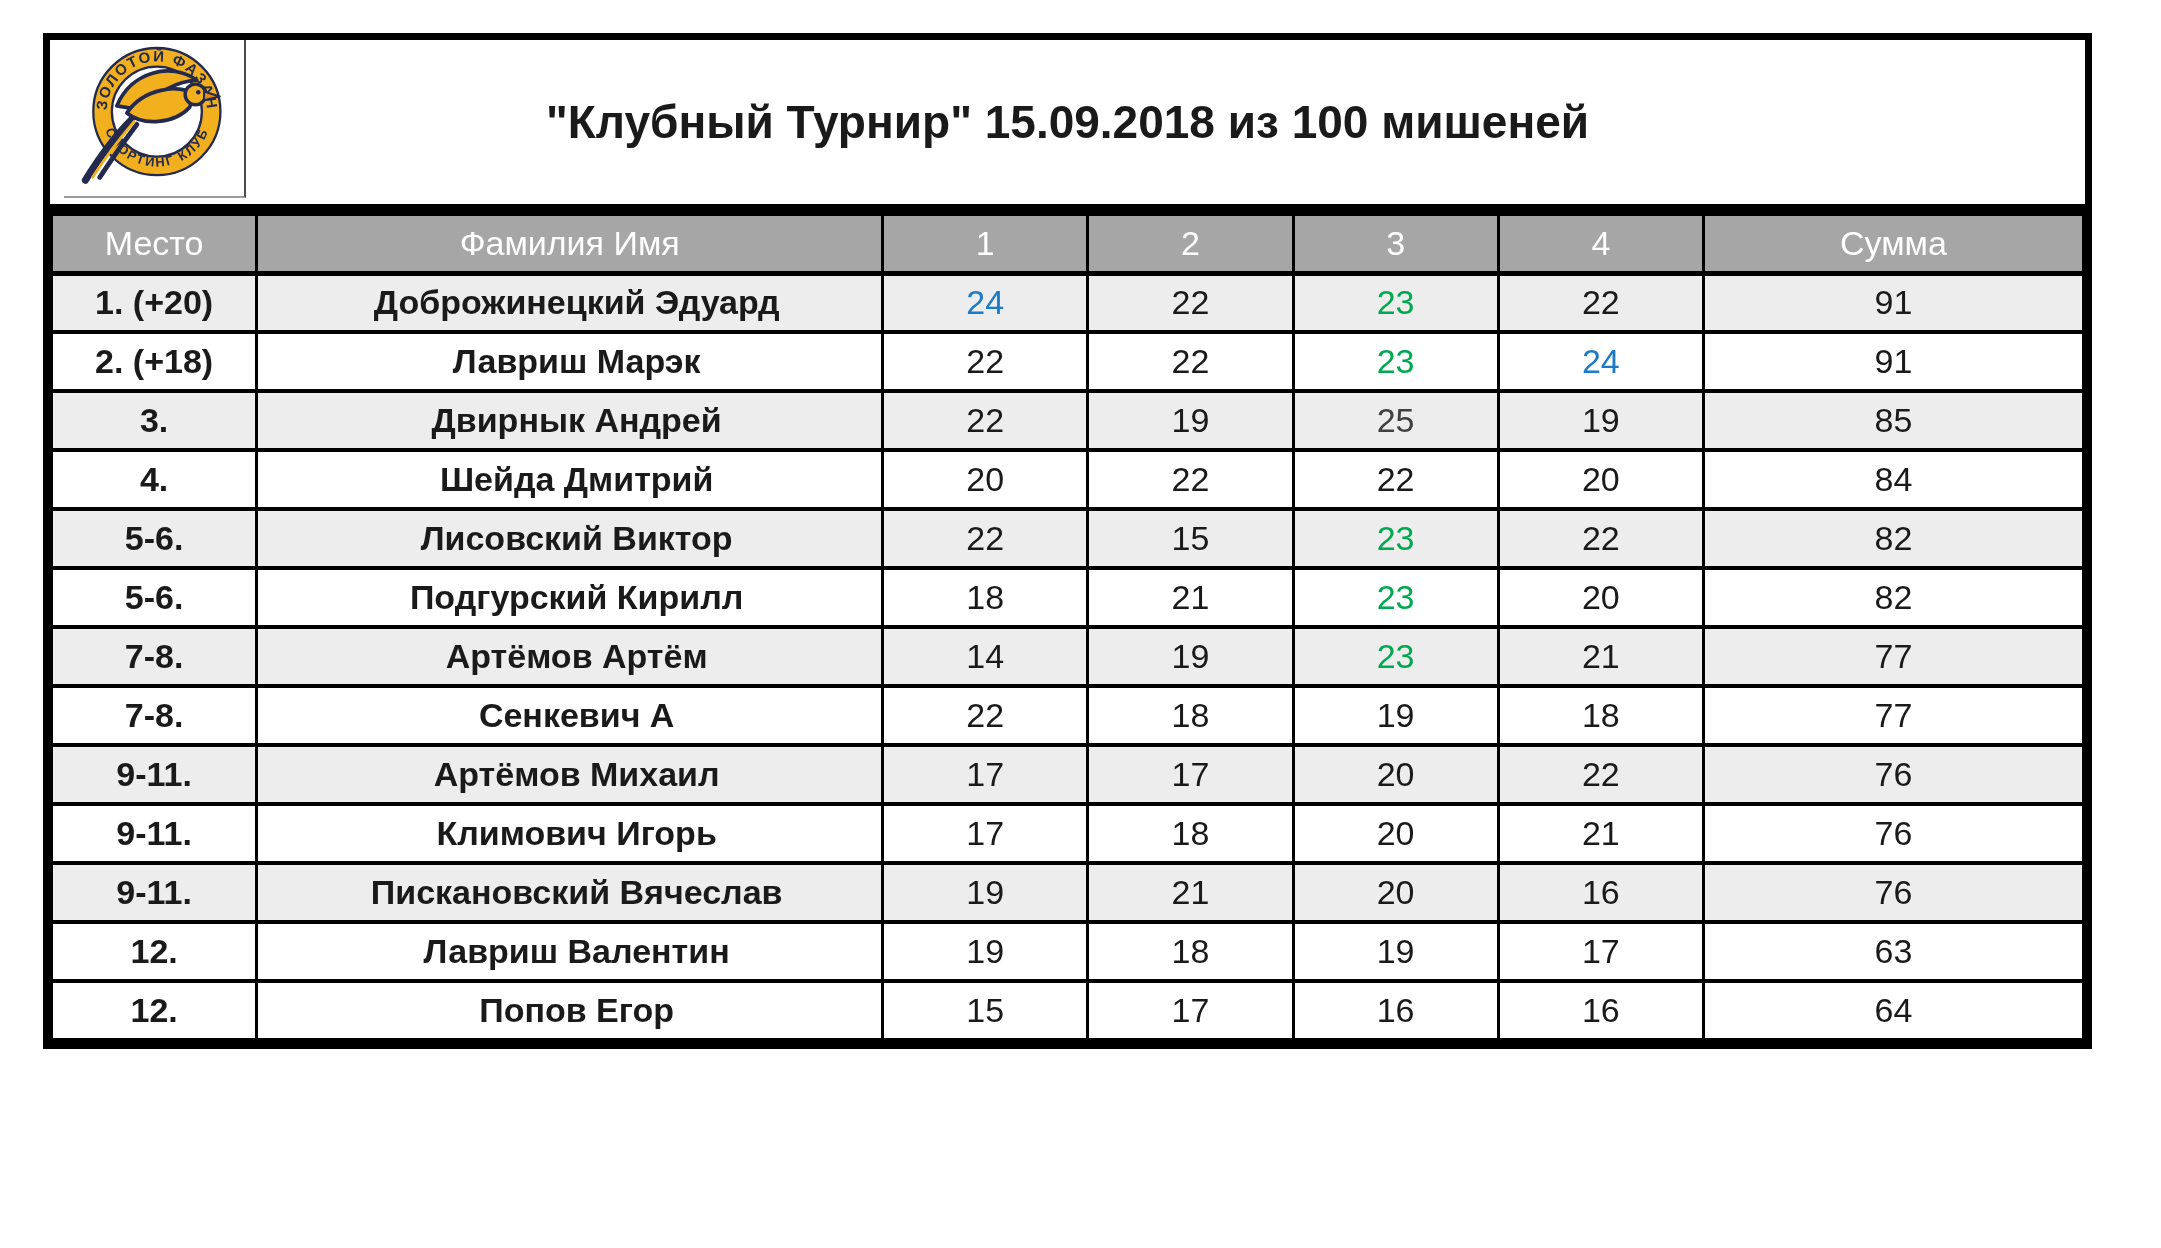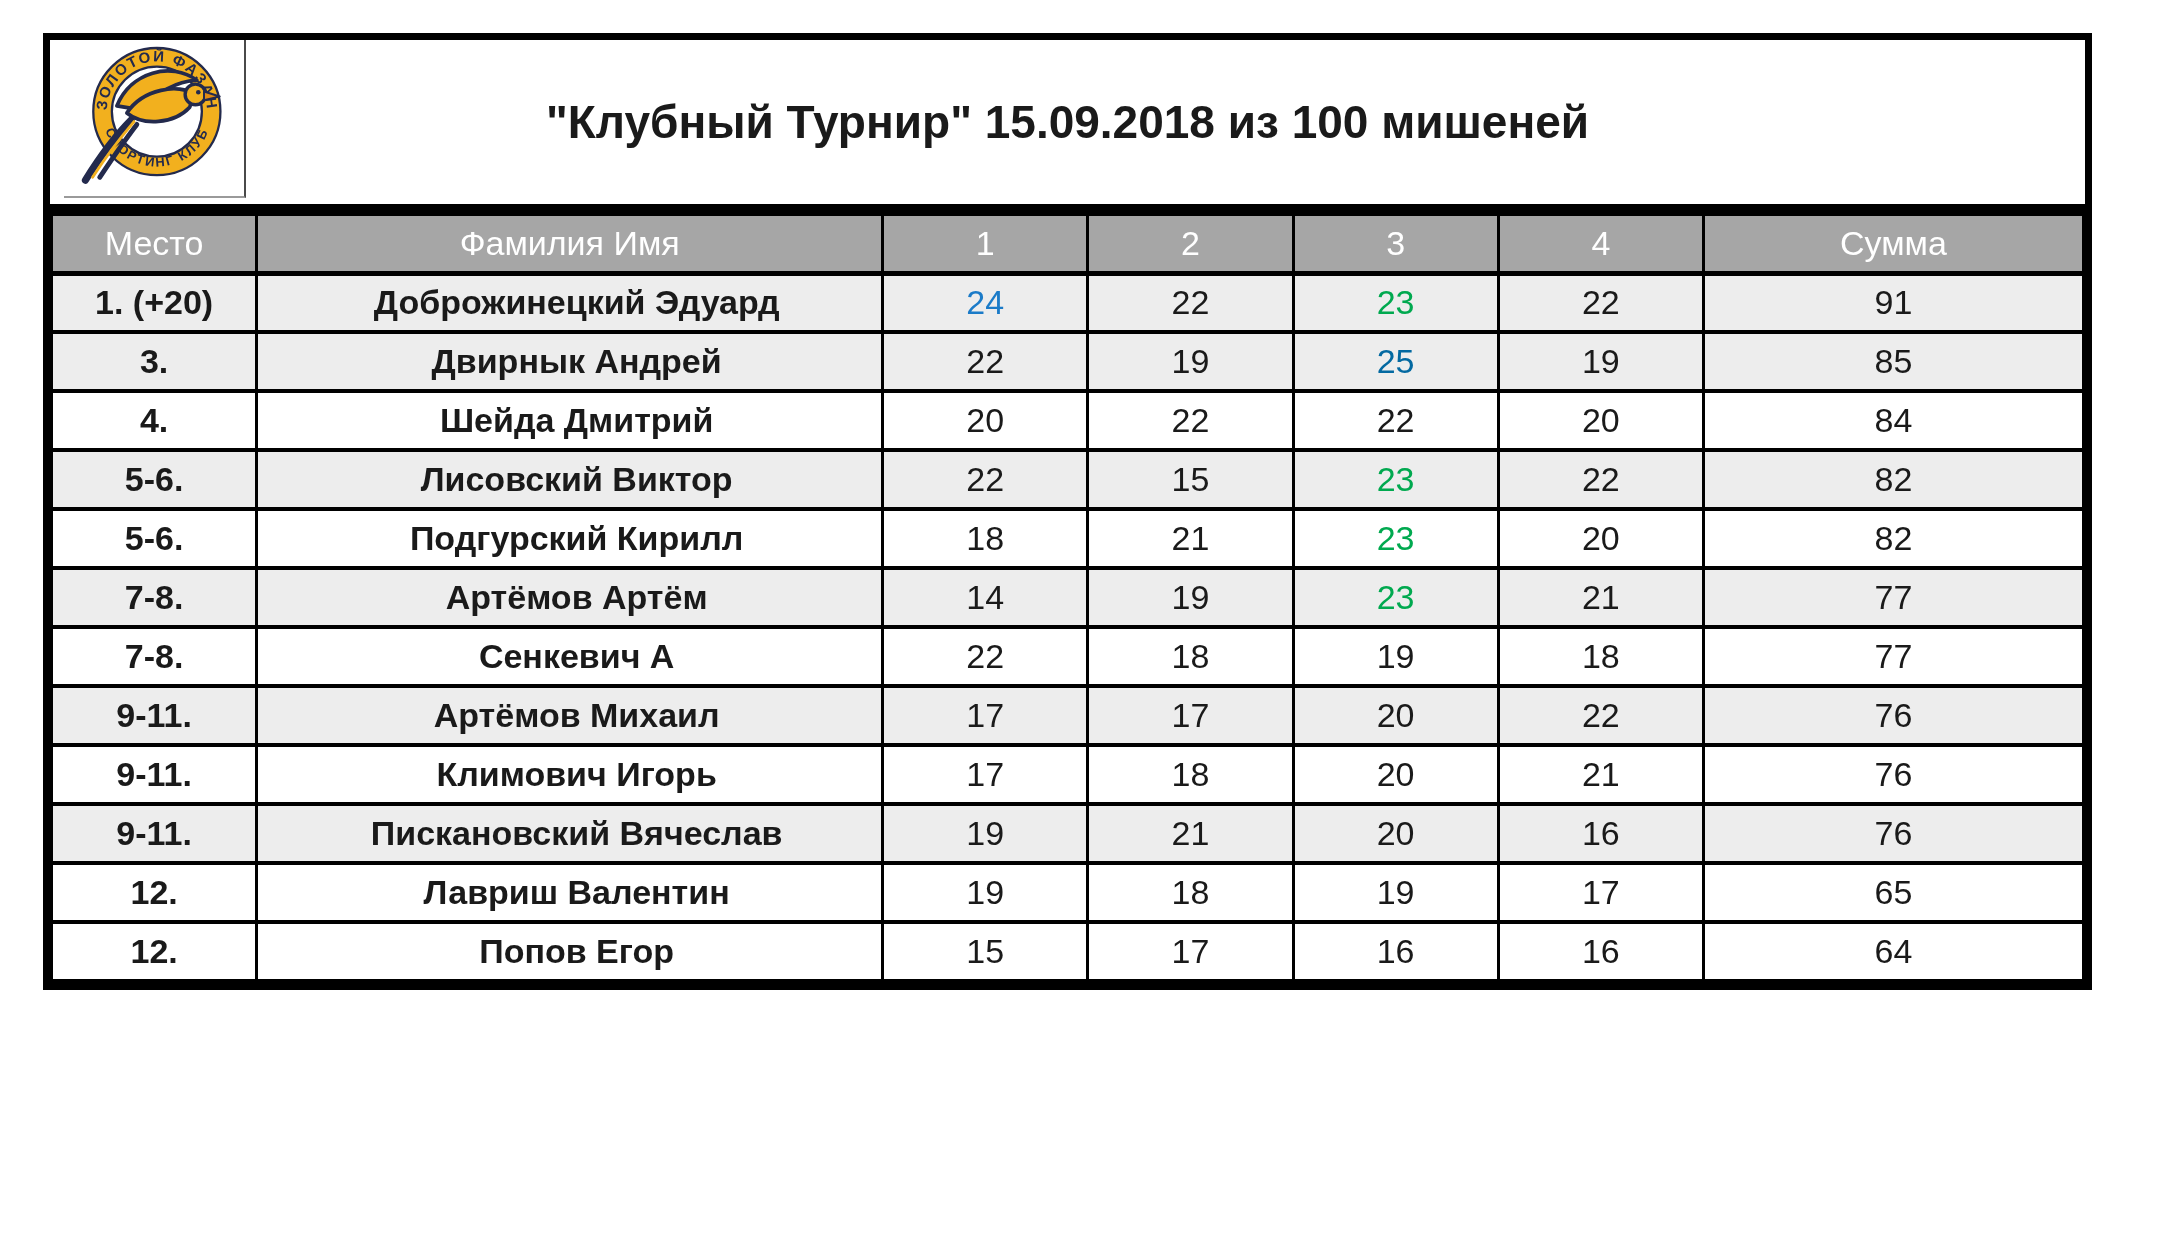--- a/index.html
+++ b/index.html
@@ -116,26 +116,35 @@
     <tbody>
         <tr class="stripe">
     <td class="place">1. (+20)</td>
     <td class="name">Доброжинецкий Эдуард</td>
     <td class="score" style="color: rgb(27, 123, 200);">24</td>
     <td class="score">22</td>
     <td class="score" style="color: rgb(0, 169, 79);">23</td>
     <td class="score">22</td>
     <td class="sum">91</td>
   </tr>
+        <tr class="plain">
+    <td class="place">2. (+18)</td>
+    <td class="name">Лавриш Марэк</td>
+    <td class="score">22</td>
+    <td class="score">22</td>
+    <td class="score" style="color: rgb(0, 169, 79);">23</td>
+    <td class="score" style="color: rgb(27, 123, 200);">24</td>
+    <td class="sum">91</td>
+  </tr>
         <tr class="stripe">
     <td class="place">3.</td>
     <td class="name">Двирнык Андрей</td>
     <td class="score">22</td>
     <td class="score">19</td>
-    <td class="score" style="color: #0369a1;">25</td>
+    <td class="score" style="color: #404040;">25</td>
     <td class="score">19</td>
     <td class="sum">85</td>
   </tr>
         <tr class="plain">
     <td class="place">4.</td>
     <td class="name">Шейда Дмитрий</td>
     <td class="score">20</td>
     <td class="score">22</td>
     <td class="score">22</td>
     <td class="score">20</td>
@@ -204,21 +213,21 @@
     <td class="score">16</td>
     <td class="sum">76</td>
   </tr>
         <tr class="plain">
     <td class="place">12.</td>
     <td class="name">Лавриш Валентин</td>
     <td class="score">19</td>
     <td class="score">18</td>
     <td class="score">19</td>
     <td class="score">17</td>
-    <td class="sum">65</td>
+    <td class="sum">63</td>
   </tr>
         <tr class="plain">
     <td class="place">12.</td>
     <td class="name">Попов Егор</td>
     <td class="score">15</td>
     <td class="score">17</td>
     <td class="score">16</td>
     <td class="score">16</td>
     <td class="sum">64</td>
   </tr>

